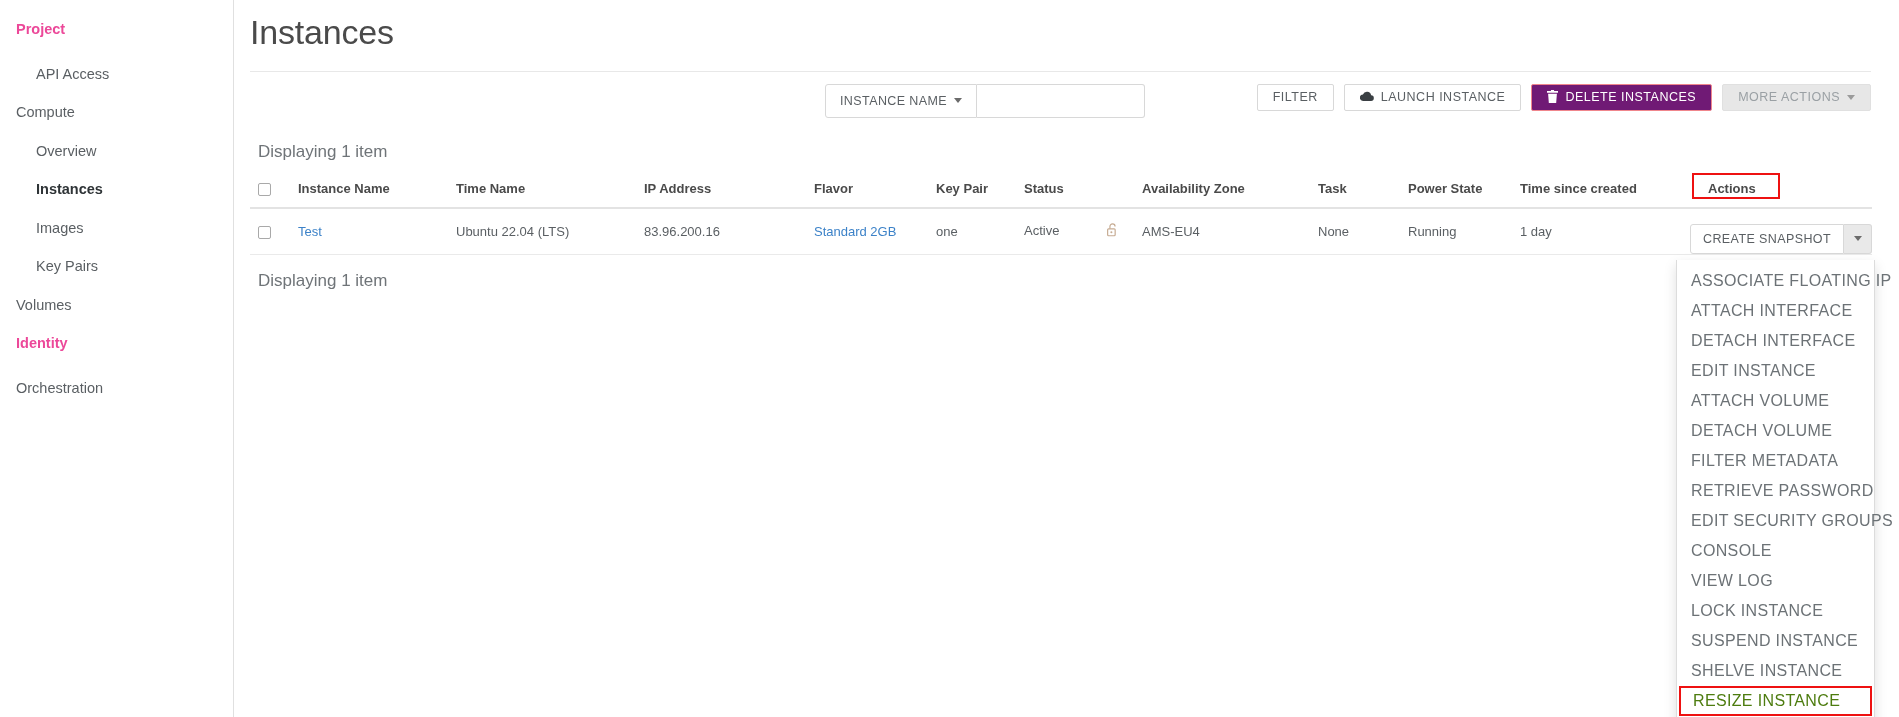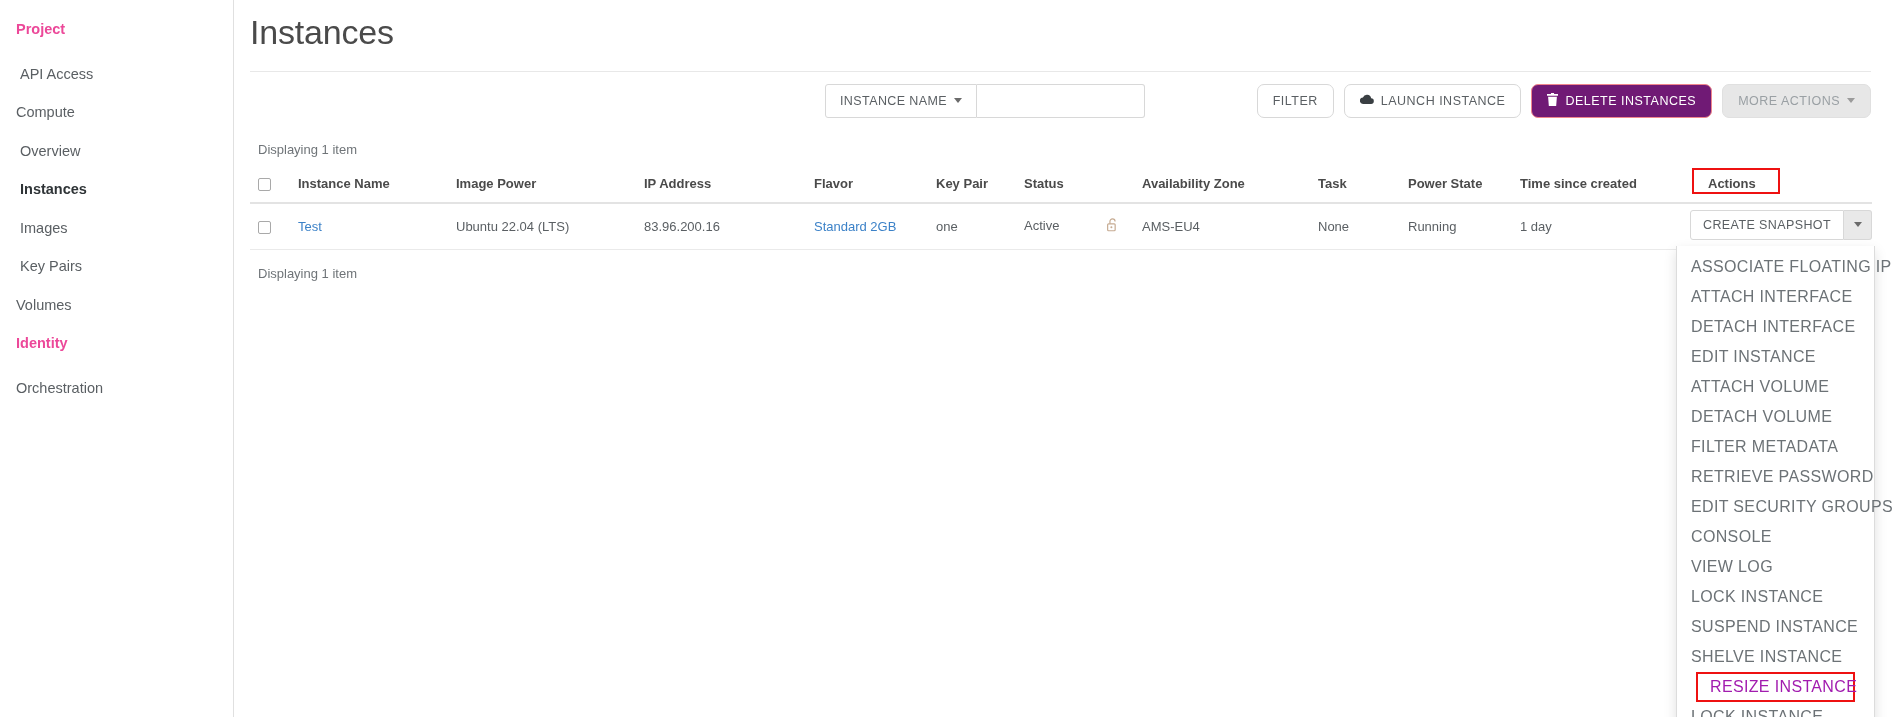--- a/index.html
+++ b/index.html
@@ -29,21 +29,21 @@
     display: block;
     font-size: 14.5px;
     line-height: 1;
     color: #5a5f63;
     padding: 12px 0 12px 0;
     cursor: pointer;
     white-space: nowrap;
   }
   .nav-root       { font-weight: bold; color: #ec4899; padding-left: 16px; margin-bottom: 6px; }
   .nav-group      { padding-left: 16px; }
-  .nav-sub        { padding-left: 20px; }
+  .nav-sub        { padding-left: 36px; }
   .nav-sub.active { font-weight: bold; color: #2f3437; }
 
   
   .main {
     flex: 1 1 auto;
     height: 717px;
     position: relative;
     padding: 0 28px 0 16px;
     overflow: hidden;
   }
@@ -112,28 +112,28 @@
     border-right: 4px solid transparent;
     border-top: 5px solid #6b6b6b;
   }
   .caret.light { border-top-color: #9b9b9b; }
 
   .btn {
     display: inline-flex;
     align-items: center;
     justify-content: center;
     gap: 7px;
-    height: 34px;
+    height: 27px;
     padding: 0 15px;
     font-size: 12.5px;
     letter-spacing: 0.5px;
     border: 1px solid #d8d8d8;
     background: #fff;
     color: #5a5f63;
-    border-radius: 7px;
+    border-radius: 2px;
     cursor: pointer;
     white-space: nowrap;
     font-family: inherit;
   }
   .btn + .btn { margin-left: 10px; }
   .btn-danger {
     background: #701a75;
     border-color: #f0868c;
     color: #ffffff;
   }
@@ -141,21 +141,21 @@
     background: #e7e7e7;
     border-color: #e0e0e0;
     color: #9aa0a4;
     cursor: default;
   }
 
   .icon-cloud, .icon-trash { display: inline-block; line-height: 1; }
 
   
   .count-line {
-    font-size: 13px;
+    font-size: 17px;
     color: #6f7478;
     padding: 14px 0 10px 8px;
   }
   .count-line.bottom { padding-top: 16px; }
 
   
   table.inst {
     width: 100%;
     border-collapse: collapse;
     table-layout: fixed;
@@ -207,21 +207,21 @@
     vertical-align: middle;
     cursor: pointer;
   }
 
   .lock-ic { display: inline-block; margin-left: 44px; vertical-align: middle; }
 
   
   .actions-cell { position: relative; padding-right: 0 !important; }
   .split {
     position: absolute;
-    top: 6px;
+    top: 15px;
     right: 0px;
     display: flex;
     height: 23px;
     z-index: 5;
   }
   .split .main-b {
     display: inline-flex;
     align-items: center;
     height: 30px;
     padding: 0 12px;
@@ -264,24 +264,24 @@
     display: block;
     font-size: 16px;
     letter-spacing: 0.35px;
     color: #6c7276;
     padding: 6px 0 6px 14px;
     cursor: pointer;
     white-space: nowrap;
     position: relative;
   }
   .dd-item.highlight {
-    color: #a21caf;
+    color: #4d7c0f;
     border: 2px solid #ee1111;
     padding: 4px 0 4px 12px;
-    margin: 0 19px;
+    margin: 0 2px;
   }
 </style>
 </head>
 <body>
 
 <div id="app">
 
   <nav class="sidebar">
     <div id="nav-list">
         <div class="nav-item nav-root">Project</div>
@@ -354,21 +354,21 @@
         <col style="width:112px">
         <col style="width:180px">
         <col style="width:180px">
       </colgroup>
       <thead>
         <tr>
           <th>
             <span class="cbx"></span>
           </th>
           <th>Instance Name</th>
-          <th>Image Power</th>
+          <th>Time Name</th>
           <th>IP Address</th>
           <th>Flavor</th>
           <th>Key Pair</th>
           <th>Status</th>
           <th>Availability Zone</th>
           <th>Task</th>
           <th>Power State</th>
           <th>Time since created</th>
           <th class="th-actions">
             <span class="lbl">Actions</span>

